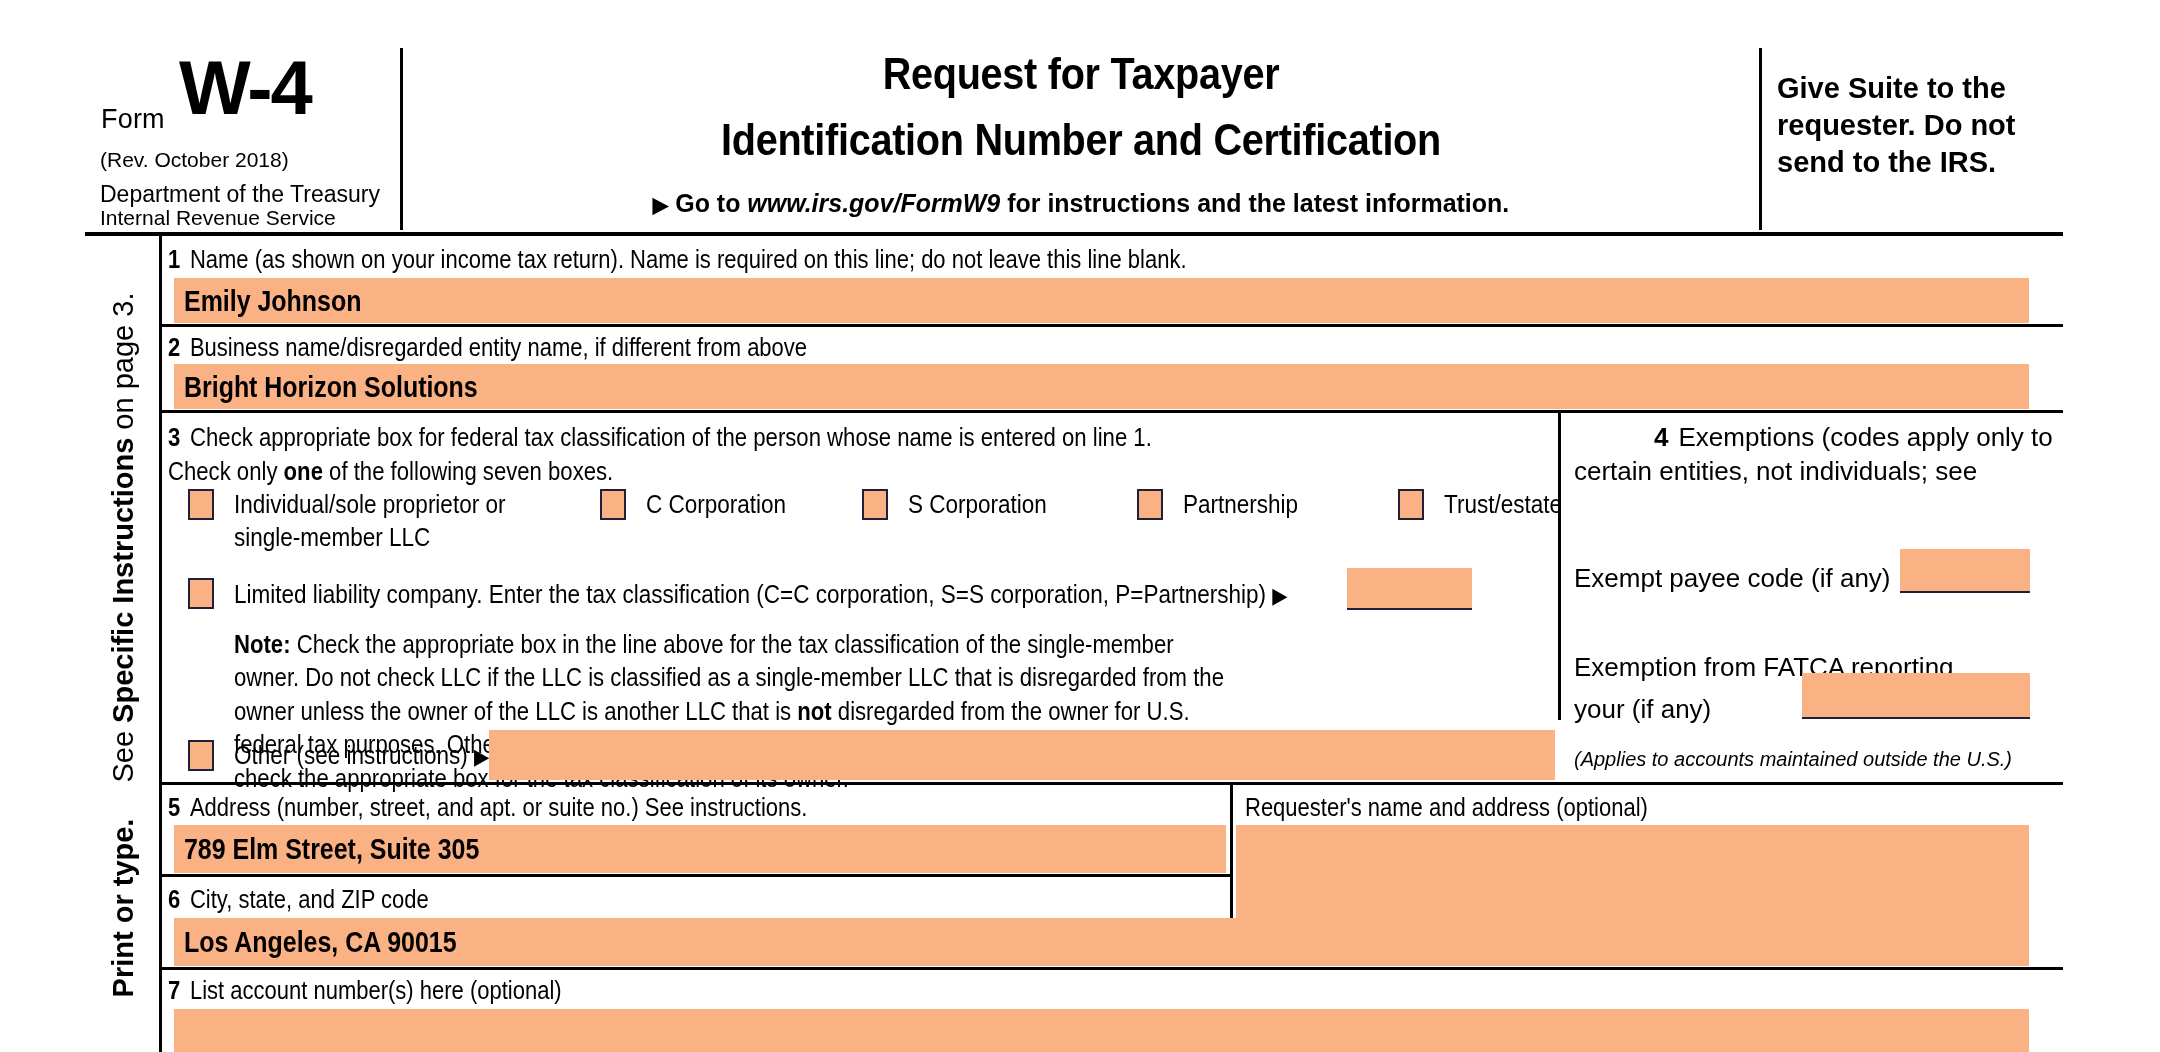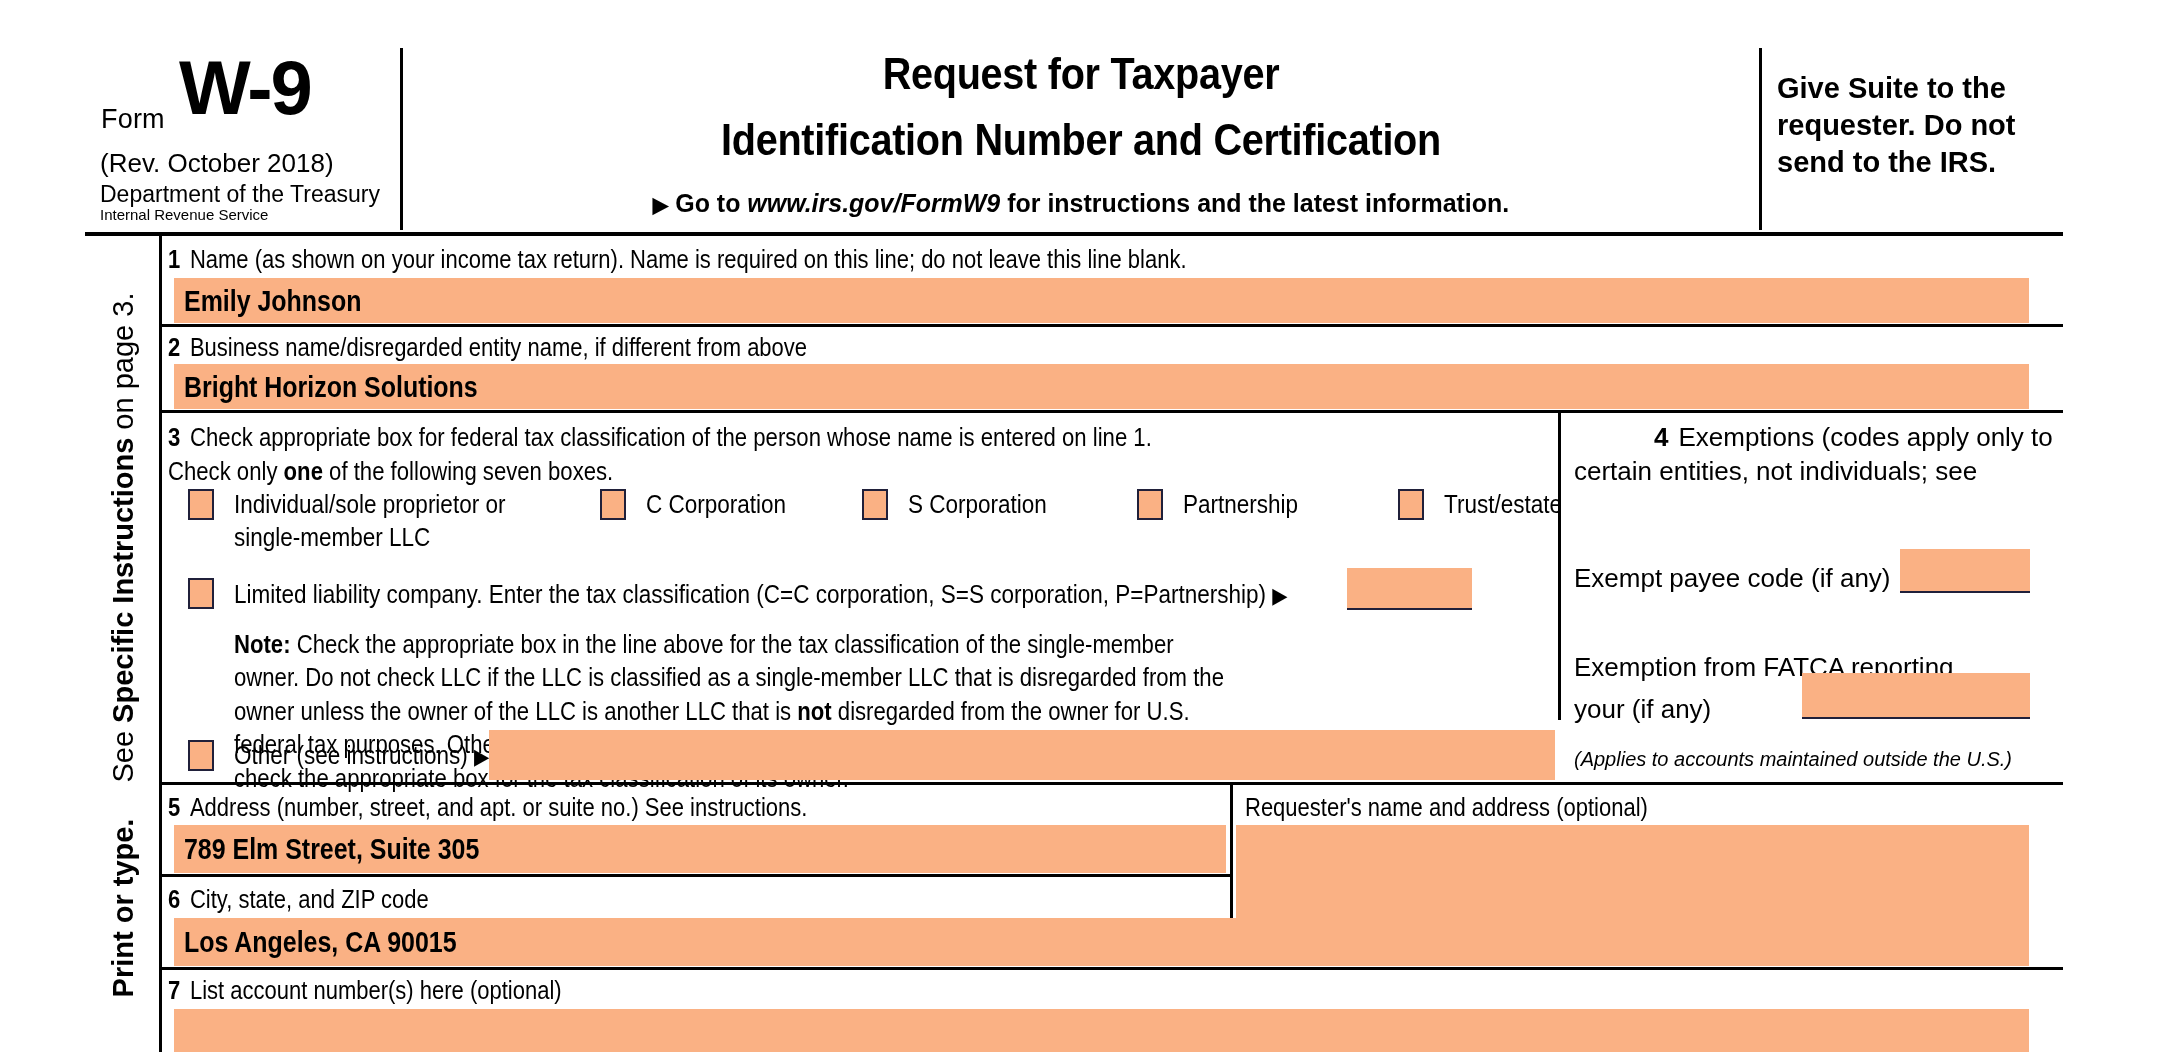--- a/index.html
+++ b/index.html
@@ -51,35 +51,35 @@
     font-size: 76px;
     font-weight: bold;
     letter-spacing: -2px;
     line-height: 1;
     font-family: "Liberation Sans", sans-serif;
   }
   .rev-line {
     position: absolute;
     left: 3px;
     top: 114px;
-    font-size: 26px;
+    font-size: 21px;
     white-space: nowrap;
   }
   .dept-line {
     position: absolute;
     left: 3px;
     top: 147px;
     font-size: 23px;
     white-space: nowrap;
   }
   .dept-line2 {
     position: absolute;
     left: 3px;
     top: 172px;
-    font-size: 15px;
+    font-size: 21px;
     white-space: nowrap;
   }
   .hdr-divider-l {
     position: absolute;
     left: 315px;
     top: 14px;
     width: 3px;
     height: 182px;
     background: #000;
   }
@@ -288,21 +288,21 @@
 </style>
 </head>
 <body>
 
 <div id="form-root">
 
   <div class="header">
 
     <div class="hdr-left">
       <div class="form-word">Form</div>
-      <div class="w9-big">W-9</div>
+      <div class="w9-big">W-4</div>
       <div class="rev-line">(Rev. October 2018)</div>
       <div class="dept-line">Department of the Treasury</div>
       <div class="dept-line2">Internal Revenue Service</div>
     </div>
 
     <div class="hdr-divider-l"></div>
 
     <div class="hdr-center">
       <div class="title-line">Request for Taxpayer</div>
       <div class="title-line">Identification Number and Certification</div>

